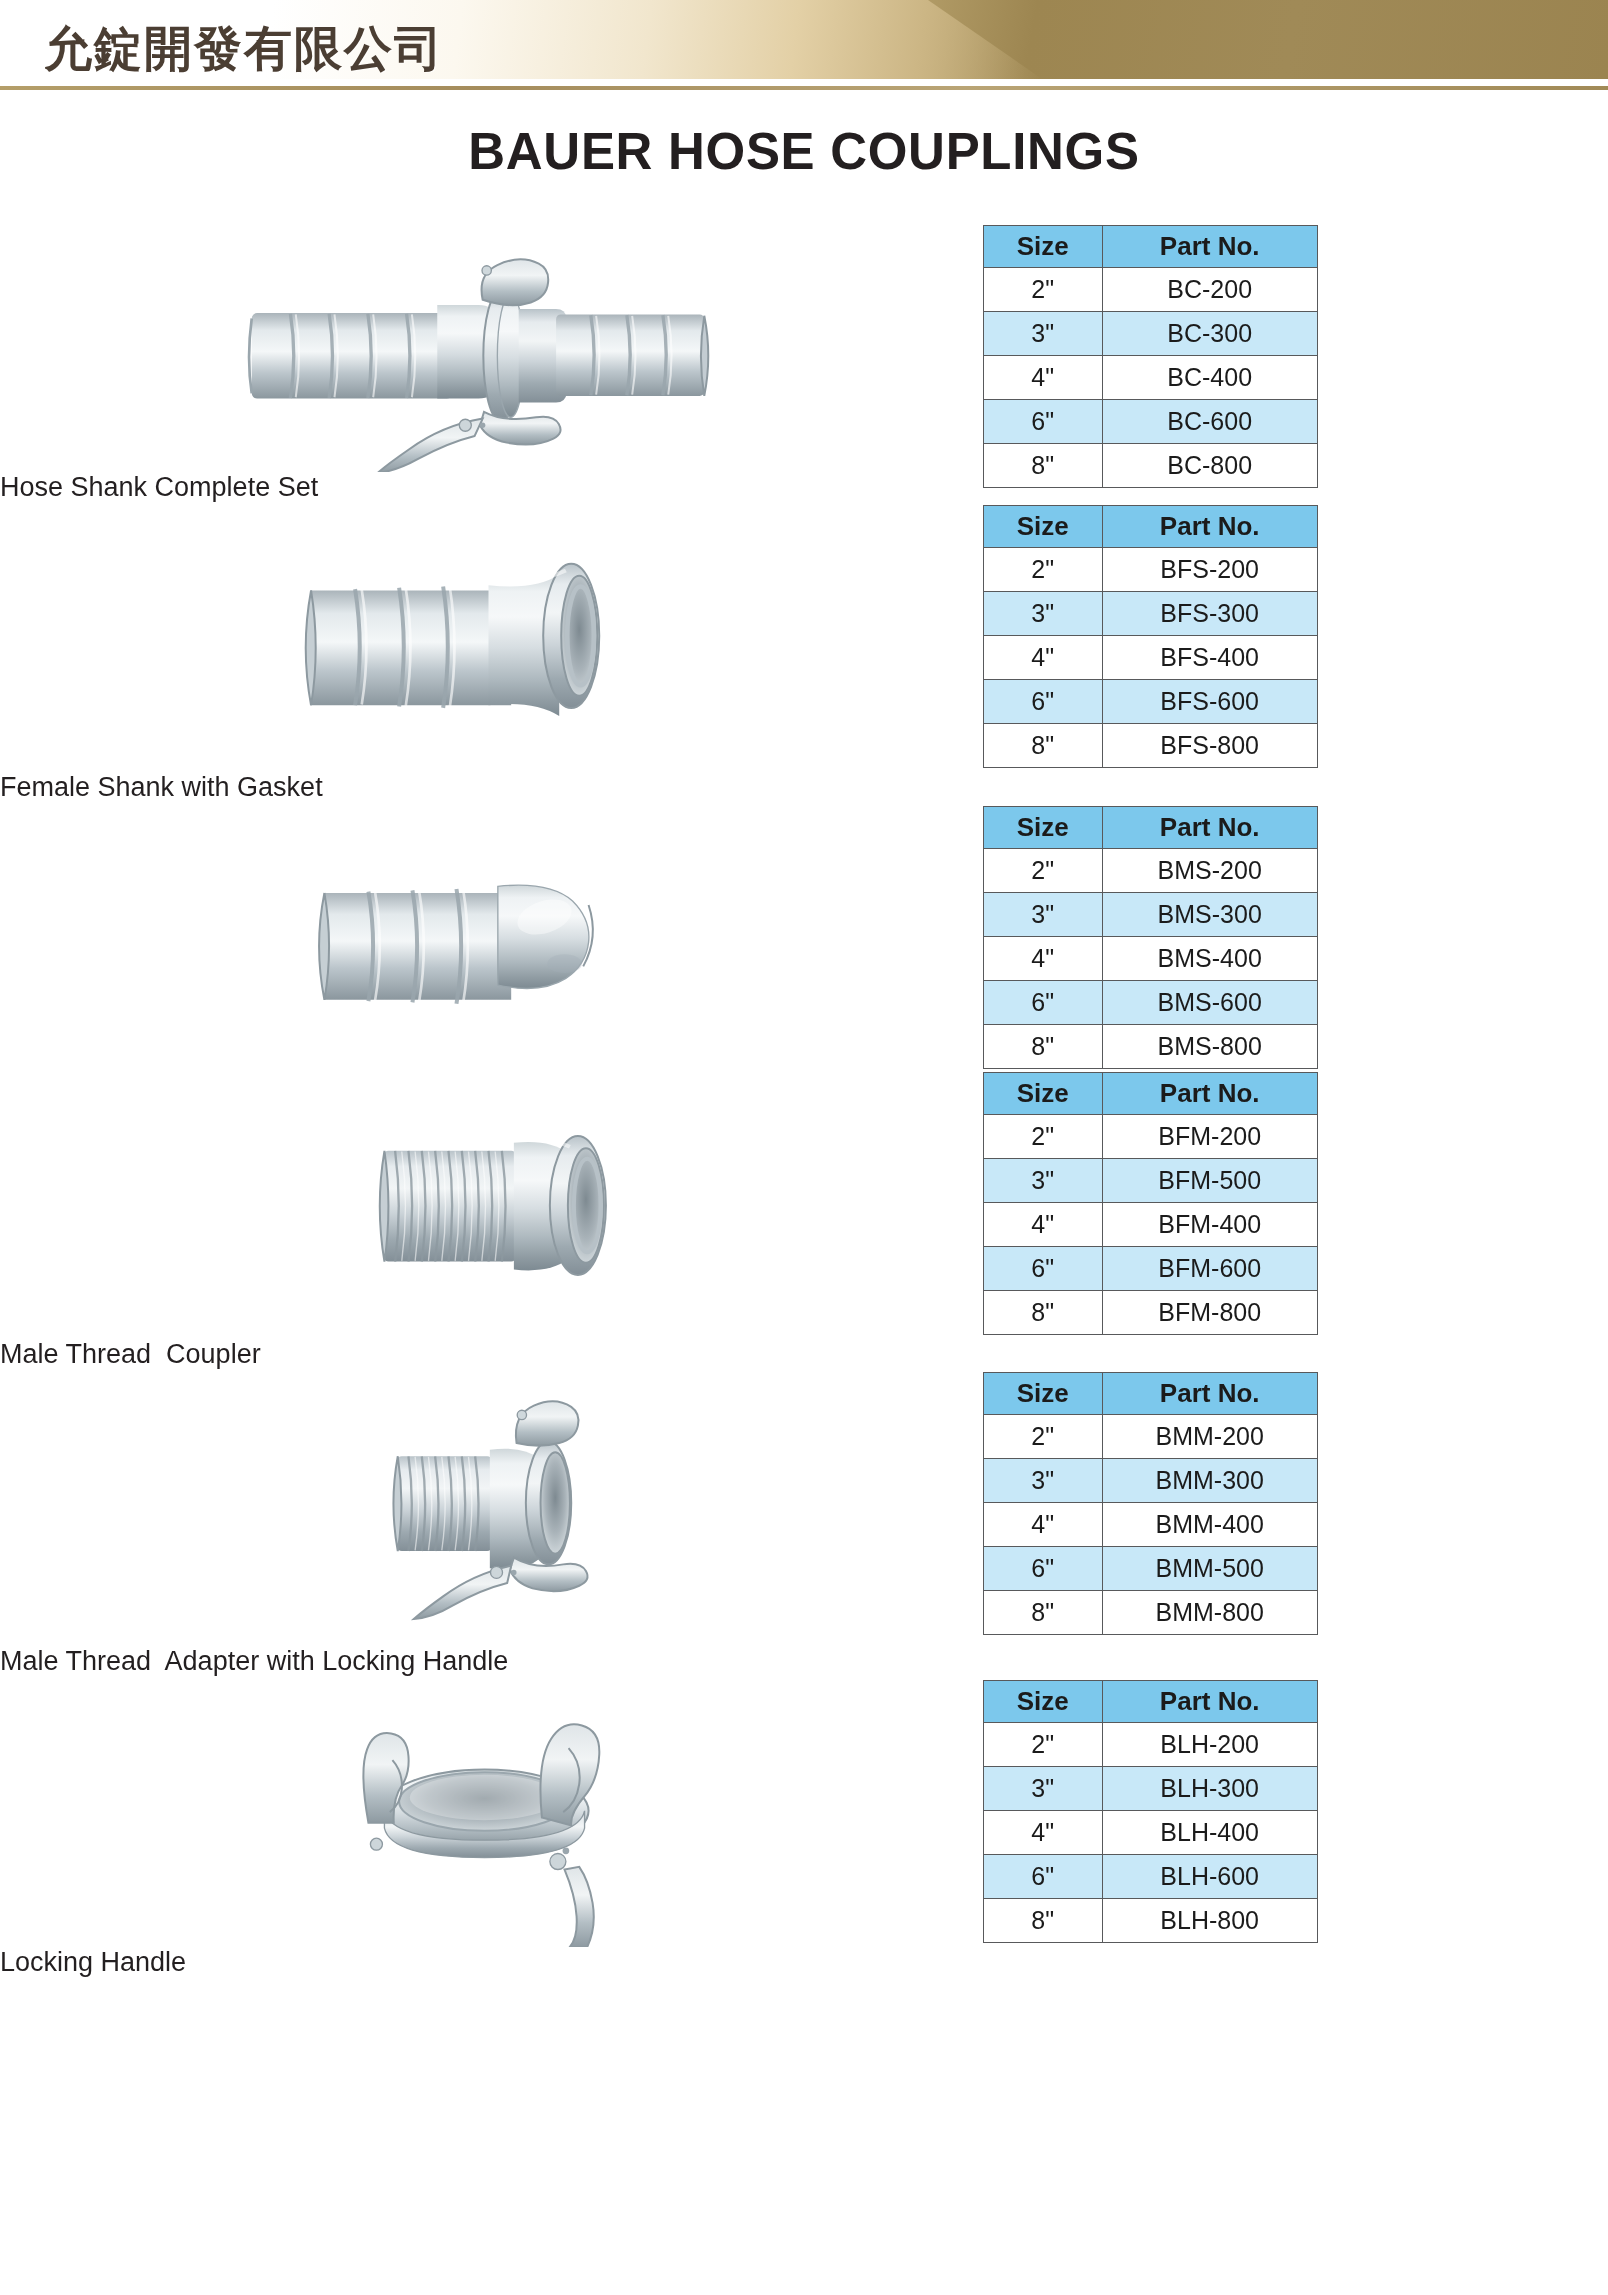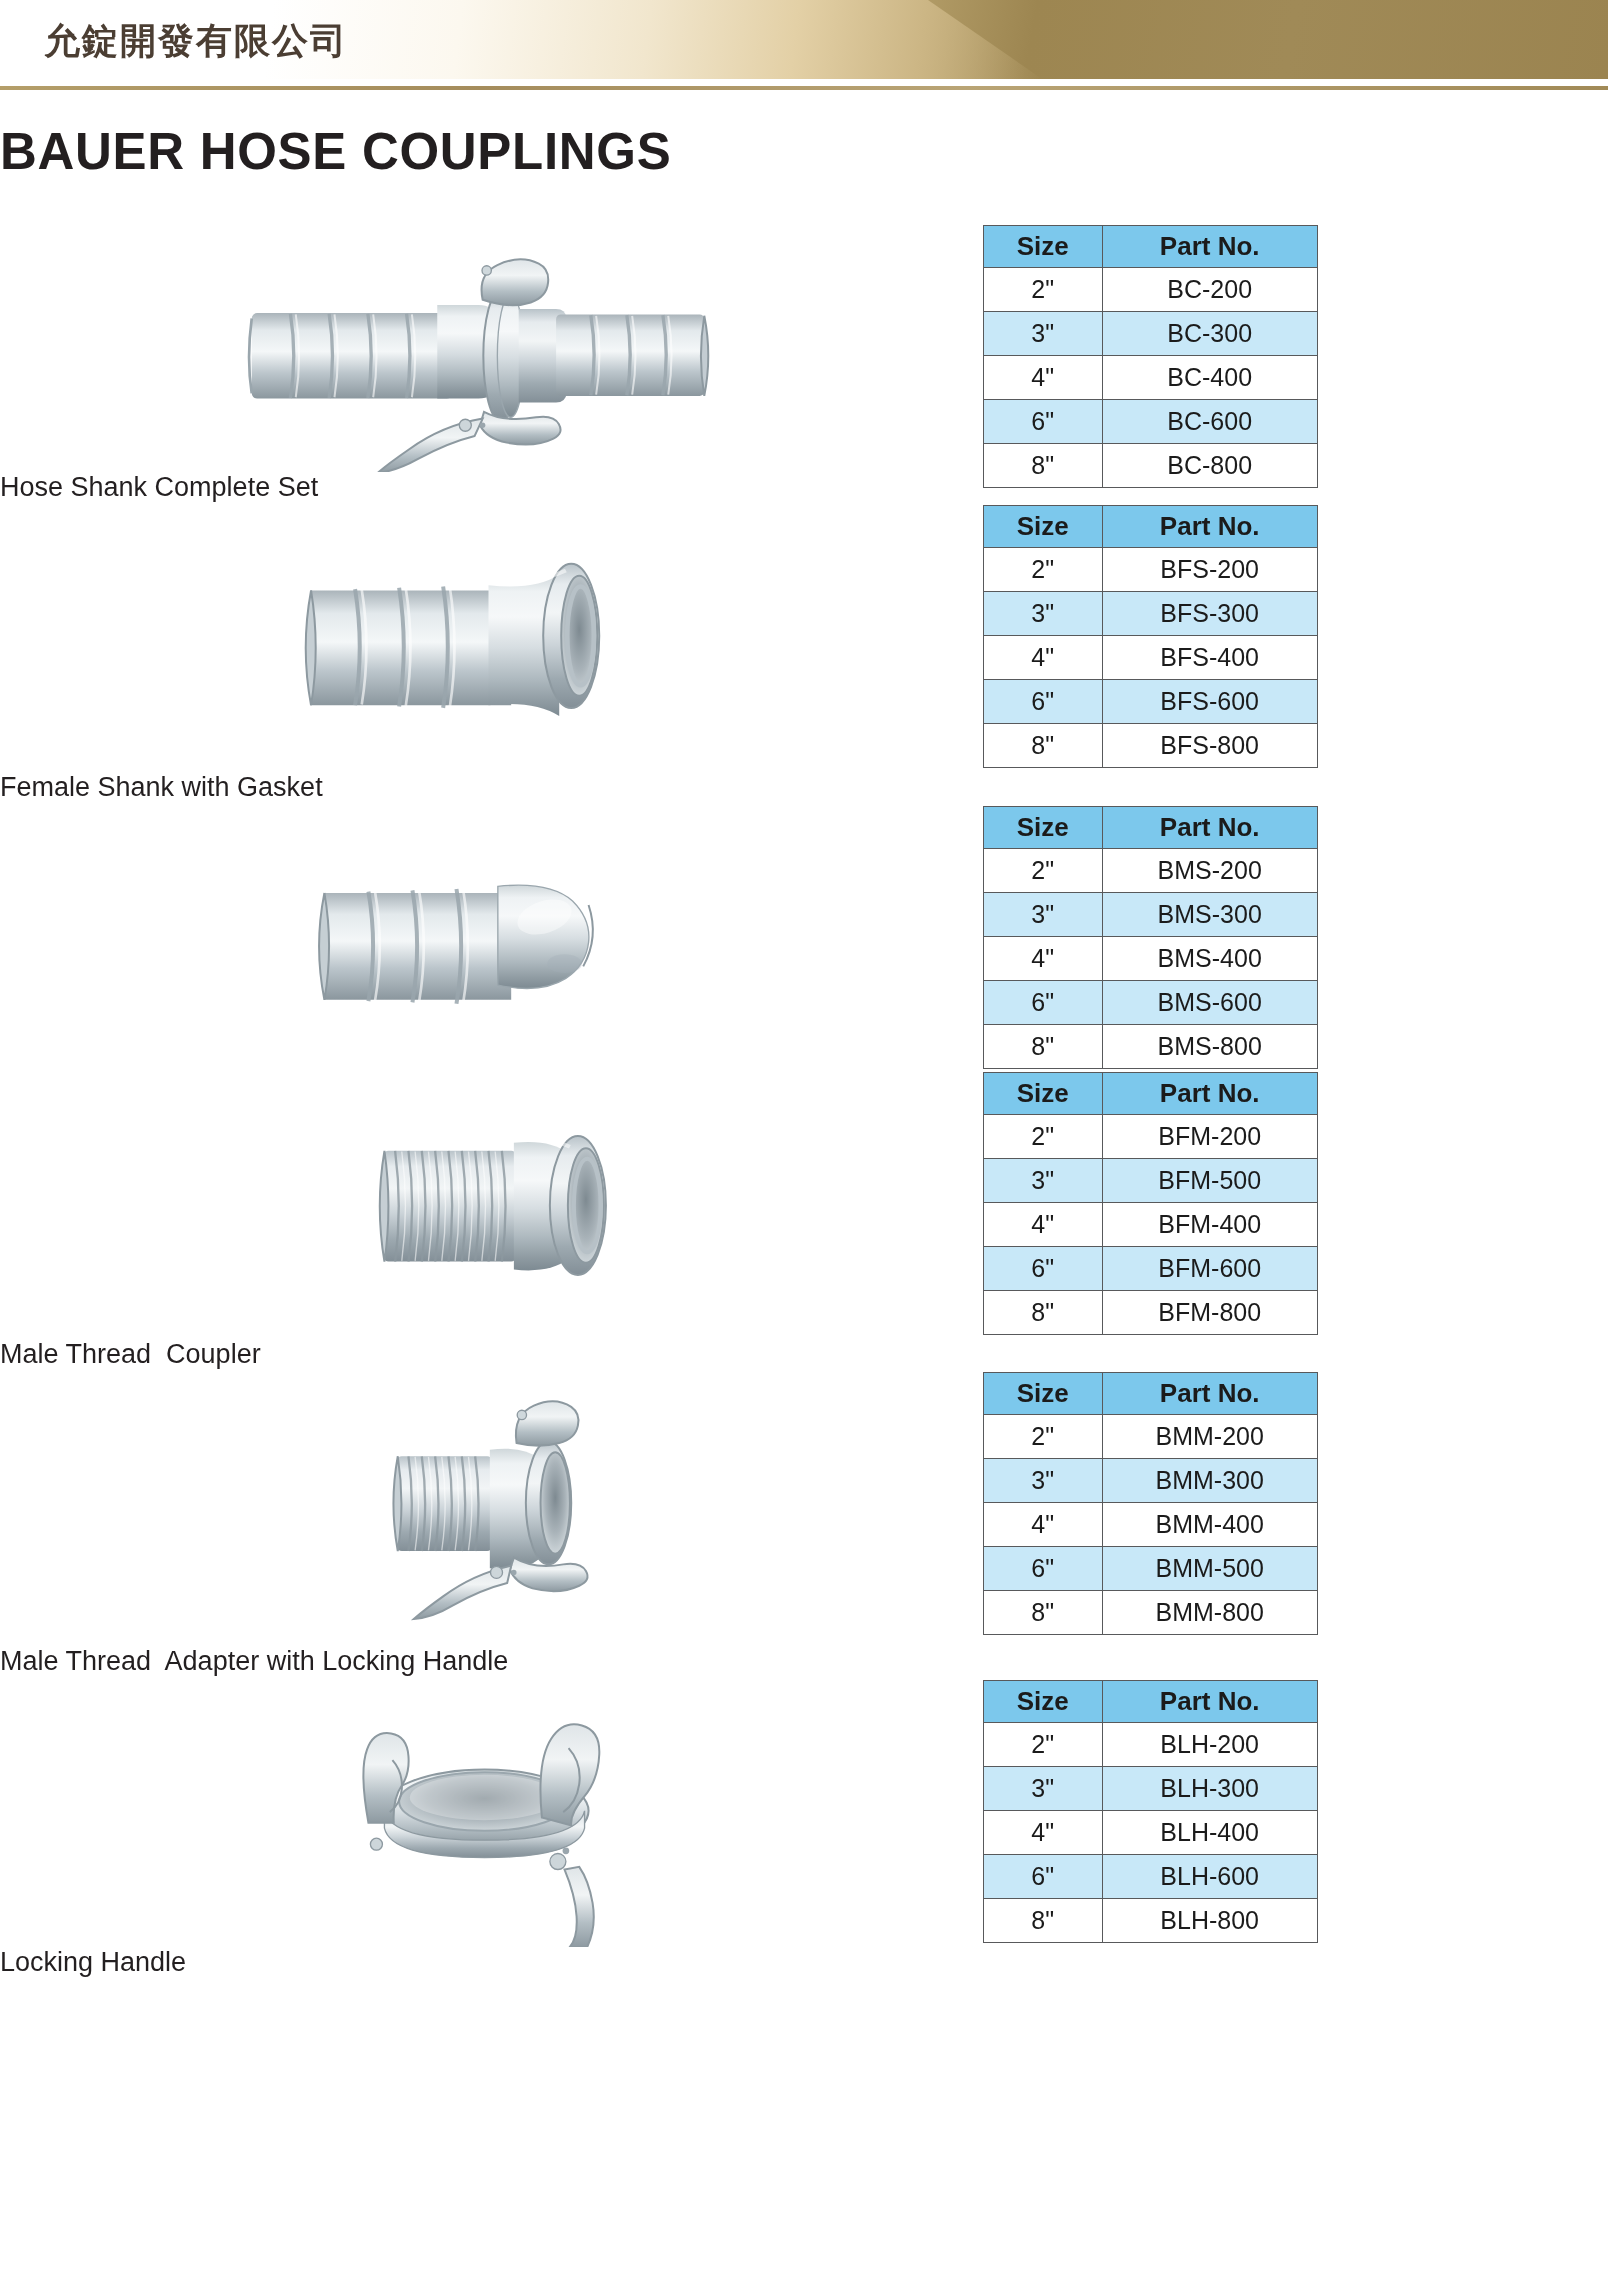--- a/index.html
+++ b/index.html
@@ -40,21 +40,21 @@
     background: linear-gradient(97deg,
         #ffffff 0%, #ffffff 26%,
         #fcf8ef 44%, #f1e6cd 62%,
         #e3d0a6 76%, #ccb685 88%, rgba(180,158,105,0) 100%);
     clip-path: polygon(0 0, 928px 0, 1042px 79px, 0 79px);
   }
   .header-title {
     position: absolute;
     left: 44px;
     top: 17.4px;
-    font-size: 36px;
+    font-size: 48px;
     font-weight: bold;
     color: #4b3e33;
     letter-spacing: 2px;
     text-shadow: 1.3px 1.3px 0 rgba(255,255,255,0.55);
     font-family: Liberation Sans, sans-serif;
     white-space: nowrap;
   }
   .header-rule-wrap {
     position: relative;
     width: 1608px;
@@ -63,21 +63,21 @@
   }
   .header-rule {
     position: absolute;
     left: 0; bottom: 4px;
     width: 1608px; height: 3.3px;
     background: linear-gradient(90deg,#b49e69 0%, #a48c5c 30%, #b9a475 60%, #a18a57 100%);
   }
 
   
   .page-title {
-    text-align: left;
+    text-align: center;
     font-size: 51px;
     font-weight: bold;
     color: #231f20;
     letter-spacing: 0.7px;
     margin-top: 28px;
     font-family: "Liberation Sans", sans-serif;
   }
 
   
   .content {

